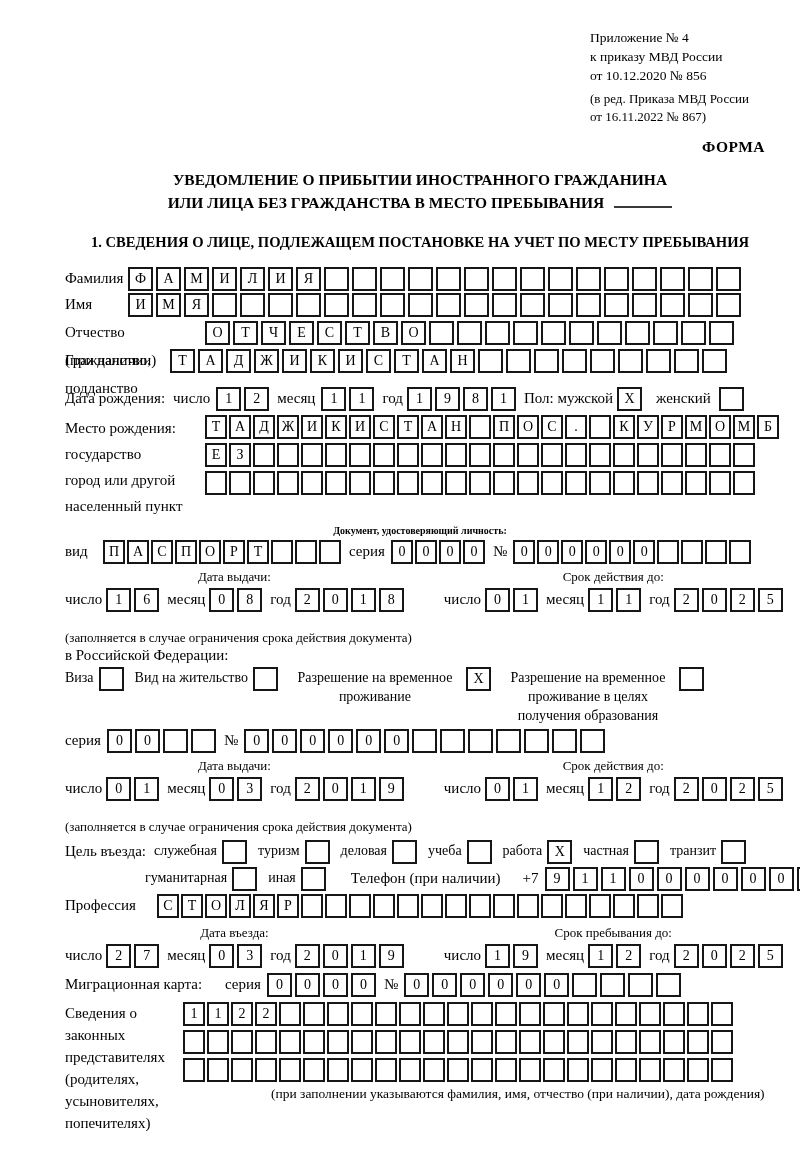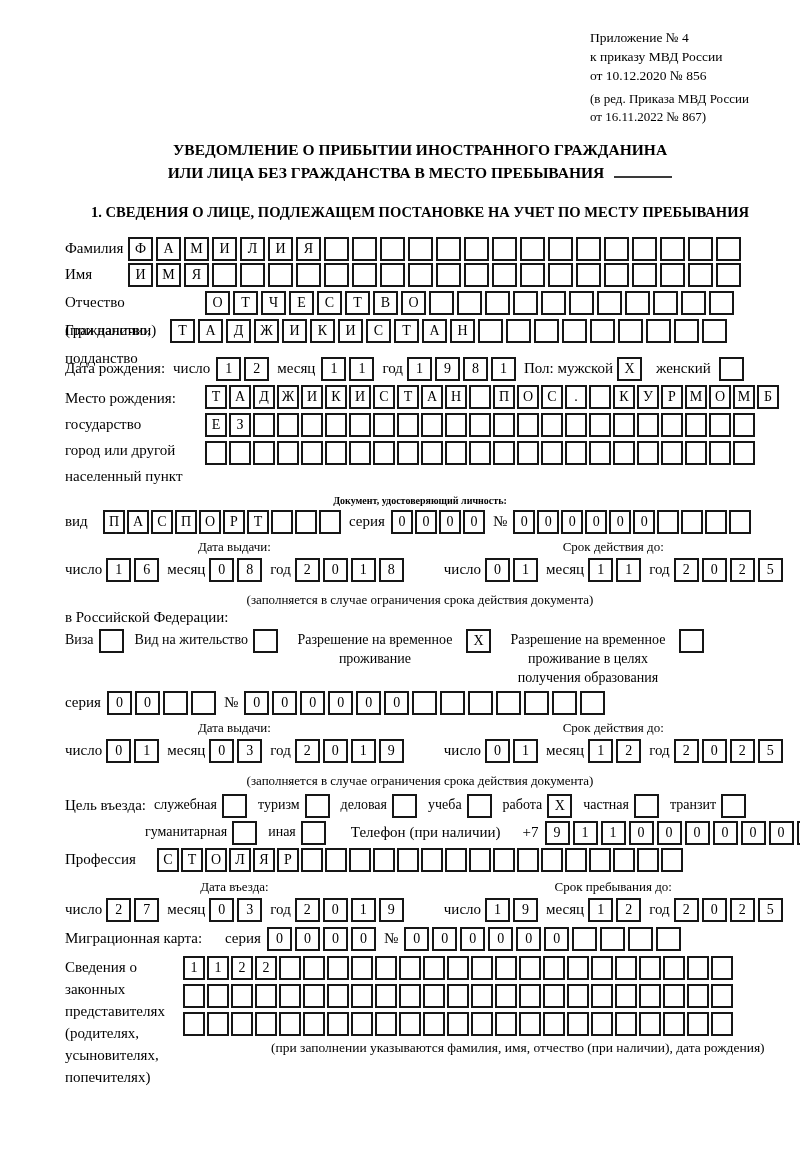--- a/index.html
+++ b/index.html
@@ -43,21 +43,21 @@
 
   .doc-heading { text-align:center; font-weight:bold; font-size:10px; margin-top:6px; }
 
   
   .dates { display:flex; margin-top:4px; }
   .dates-col { }
   .dates-col.left { width:360px; }
   .dates-col.right { margin-left:40px; }
   .dcaption { text-align:center; font-size:13px; line-height:18px; }
   .drow { display:flex; align-items:flex-start; margin-top:2px; }
-  .note { text-align:center; font-size:13px; margin-top:10px; line-height:15px; }
+  .note { text-align:left; font-size:13px; margin-top:18px; line-height:15px; }
 
   .plain { margin-top:6px; line-height:20px; }
 
   .opts { display:flex; align-items:flex-start; margin-top:2px; font-size:14px; }
   .opt { display:flex; align-items:flex-start; margin-right:11px; }
   .opt:last-child { margin-right:0; }
   .opt .olabel { white-space:nowrap; padding-top:3px;text-align:center; }
   .opt .olabel.ml { text-align:center; white-space:normal; line-height:19px; padding-top:1px; }
   .opt .cell { margin-left:5px; }
 
@@ -74,20 +74,21 @@
   <div class="annex">
     <div>Приложение № 4</div>
     <div>к приказу МВД России</div>
     <div>от 10.12.2020 № 856</div>
     <div class="amend">
       <div>(в ред. Приказа МВД России</div>
       <div>от 16.11.2022 № 867)</div>
     </div>
   </div>
 
+  <div class="form-word">ФОРМА</div>
 
   <div class="title">
     <div>УВЕДОМЛЕНИЕ О ПРИБЫТИИ ИНОСТРАННОГО ГРАЖДАНИНА</div>
     <div><span>ИЛИ ЛИЦА БЕЗ ГРАЖДАНСТВА В МЕСТО ПРЕБЫВАНИЯ</span><span class="tline"></span></div>
   </div>
 
   <div class="sec-heading">1. СВЕДЕНИЯ О ЛИЦЕ, ПОДЛЕЖАЩЕМ ПОСТАНОВКЕ НА УЧЕТ ПО МЕСТУ ПРЕБЫВАНИЯ</div>
 
   <div class="frow" style="margin-top:16px;">
     <span class="rowlabel w63">Фамилия</span>

